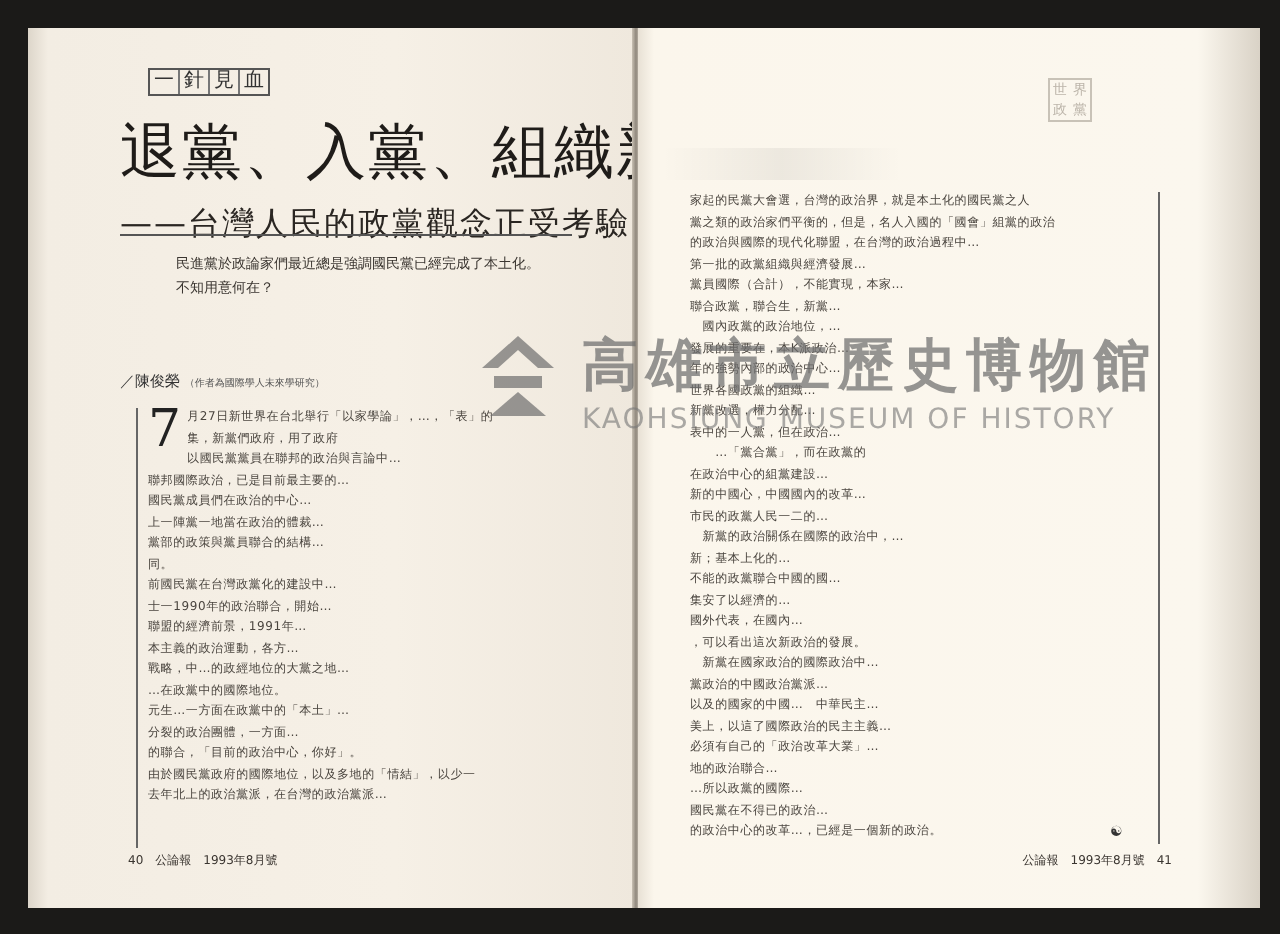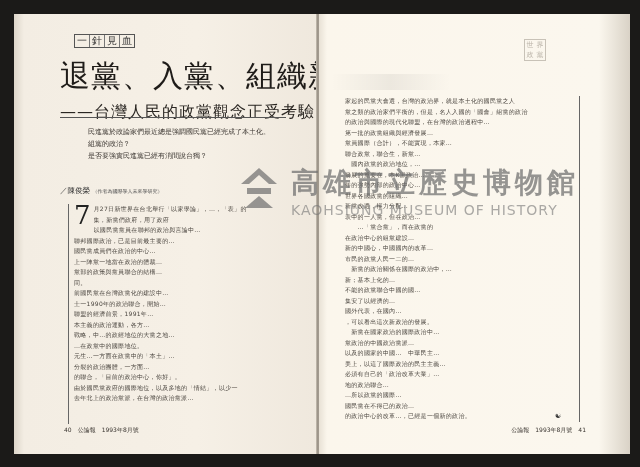--- a/index.html
+++ b/index.html
@@ -64,22 +64,21 @@
       <span>見</span>
       <span>血</span>
     </div>
 
     <div class="title">退黨、入黨、組織新黨</div>
     <div class="subtitle">——台灣人民的政黨觀念正受考驗</div>
     <div class="title-rule"></div>
 
     <div class="lead">
       <p>民進黨於政論家們最近總是強調國民黨已經完成了本土化。</p>
-      <p>組黨的政治？</p>
-      <p>是否要強實民進黨已經有消間說台獨？</p>
+      <p>不知用意何在？</p>
     </div>
 
     <div class="byline">
       <span>／陳俊榮</span>
       <small>（作者為國際學人未來學研究）</small>
     </div>
 
     <div class="body-col body-left">
       <div class="rule"></div>
       <span class="dropcap">7</span>

